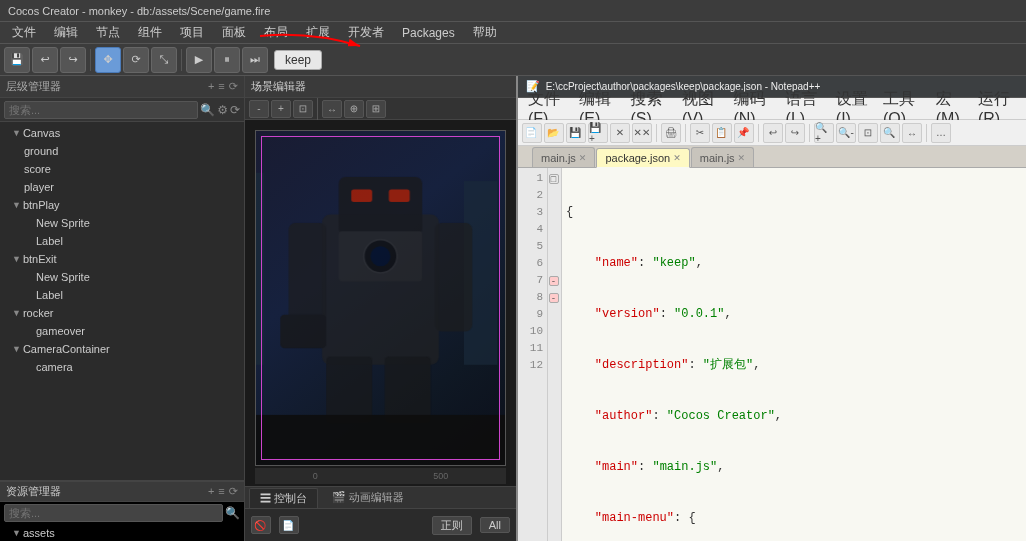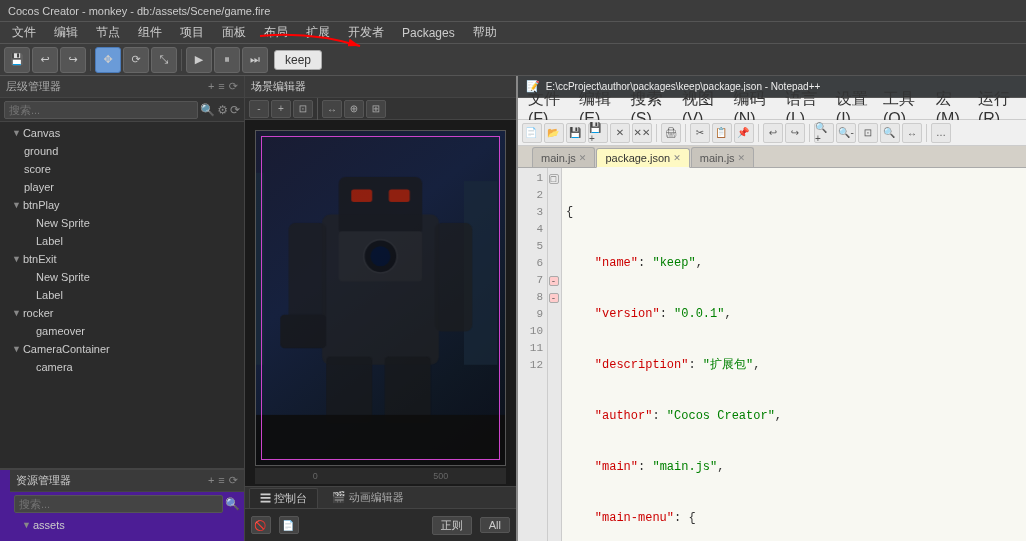--- a/index.html
+++ b/index.html
@@ -58,21 +58,21 @@
     .np-line-num { height: 17px; line-height: 17px; }
     .np-code { flex: 1; padding: 2px 4px; line-height: 17px; white-space: pre; overflow-x: auto; }
     .np-code-line { height: 17px; line-height: 17px; display: flex; align-items: center; }
 
     
     .j-brace { color: #333; }
     .j-key { color: #c00; }
     .j-str { color: #008000; }
 
     
-    .bottom-left { height: 72px; background: #4c1d95; border-top: 1px solid #444; display: flex; flex-direction: column; padding-left: 10px; }
+    .bottom-left { height: 60px; background: #000000; border-top: 1px solid #444; display: flex; flex-direction: column; }
     .assets-header { height: 22px; background: #3a3a3a; display: flex; align-items: center; padding: 0 6px; font-size: 11px; color: #ccc; border-bottom: 1px solid #444; justify-content: space-between; }
     .assets-search { height: 24px; display: flex; align-items: center; padding: 0 4px; gap: 2px; }
     .assets-input { flex: 1; background: #444; border: 1px solid #555; border-radius: 2px; color: #ccc; font-size: 11px; padding: 1px 4px; height: 18px; }
     .bottom-tabs-area { height: 60px; background: #2b2b2b; border-top: 1px solid #444; display: flex; flex-direction: column; }
     .bottom-tab-bar { height: 22px; background: #333; display: flex; align-items: center; padding: 0 4px; border-bottom: 1px solid #444; gap: 4px; }
     .bottom-tab { padding: 2px 10px; font-size: 11px; color: #aaa; cursor: pointer; border-radius: 2px 2px 0 0; }
     .bottom-tab.active { background: #2b2b2b; color: #ccc; border: 1px solid #444; border-bottom: none; }
     .bottom-content { flex: 1; padding: 2px 6px; color: #888; font-size: 11px; display: flex; align-items: center; gap: 8px; }
     .status-btn { padding: 1px 8px; background: #444; border: 1px solid #555; border-radius: 2px; color: #ccc; font-size: 11px; cursor: pointer; }
 

